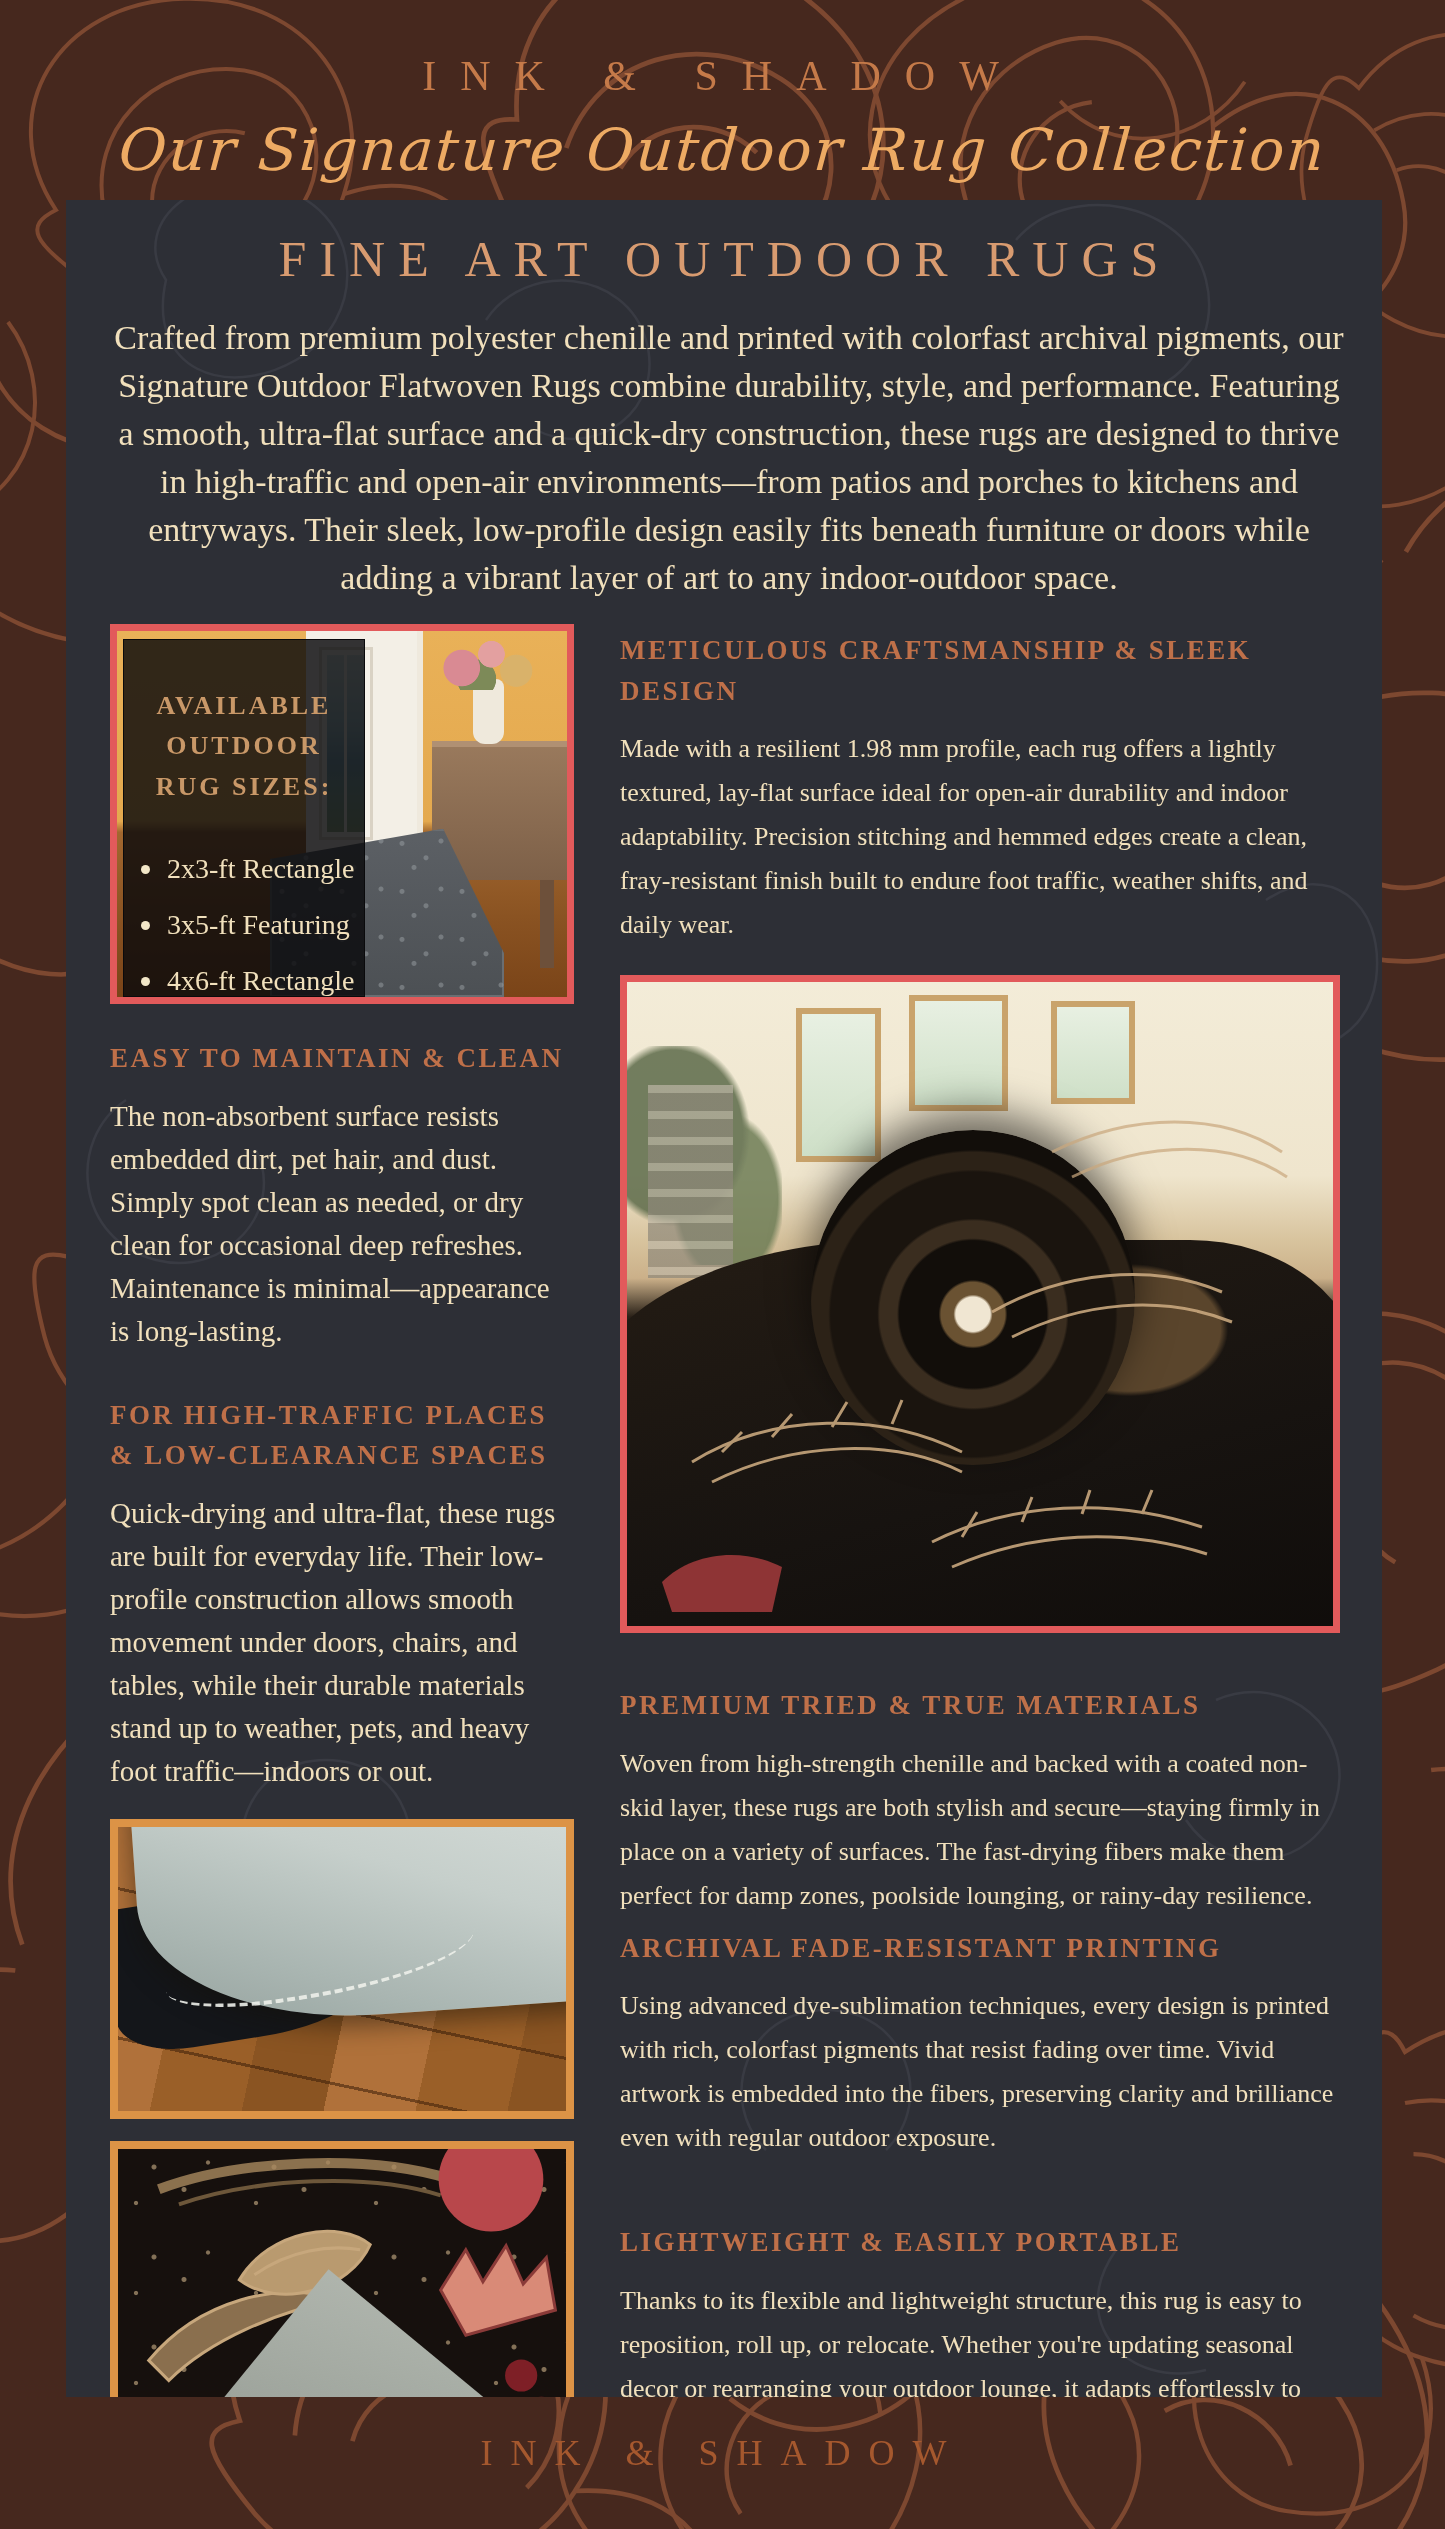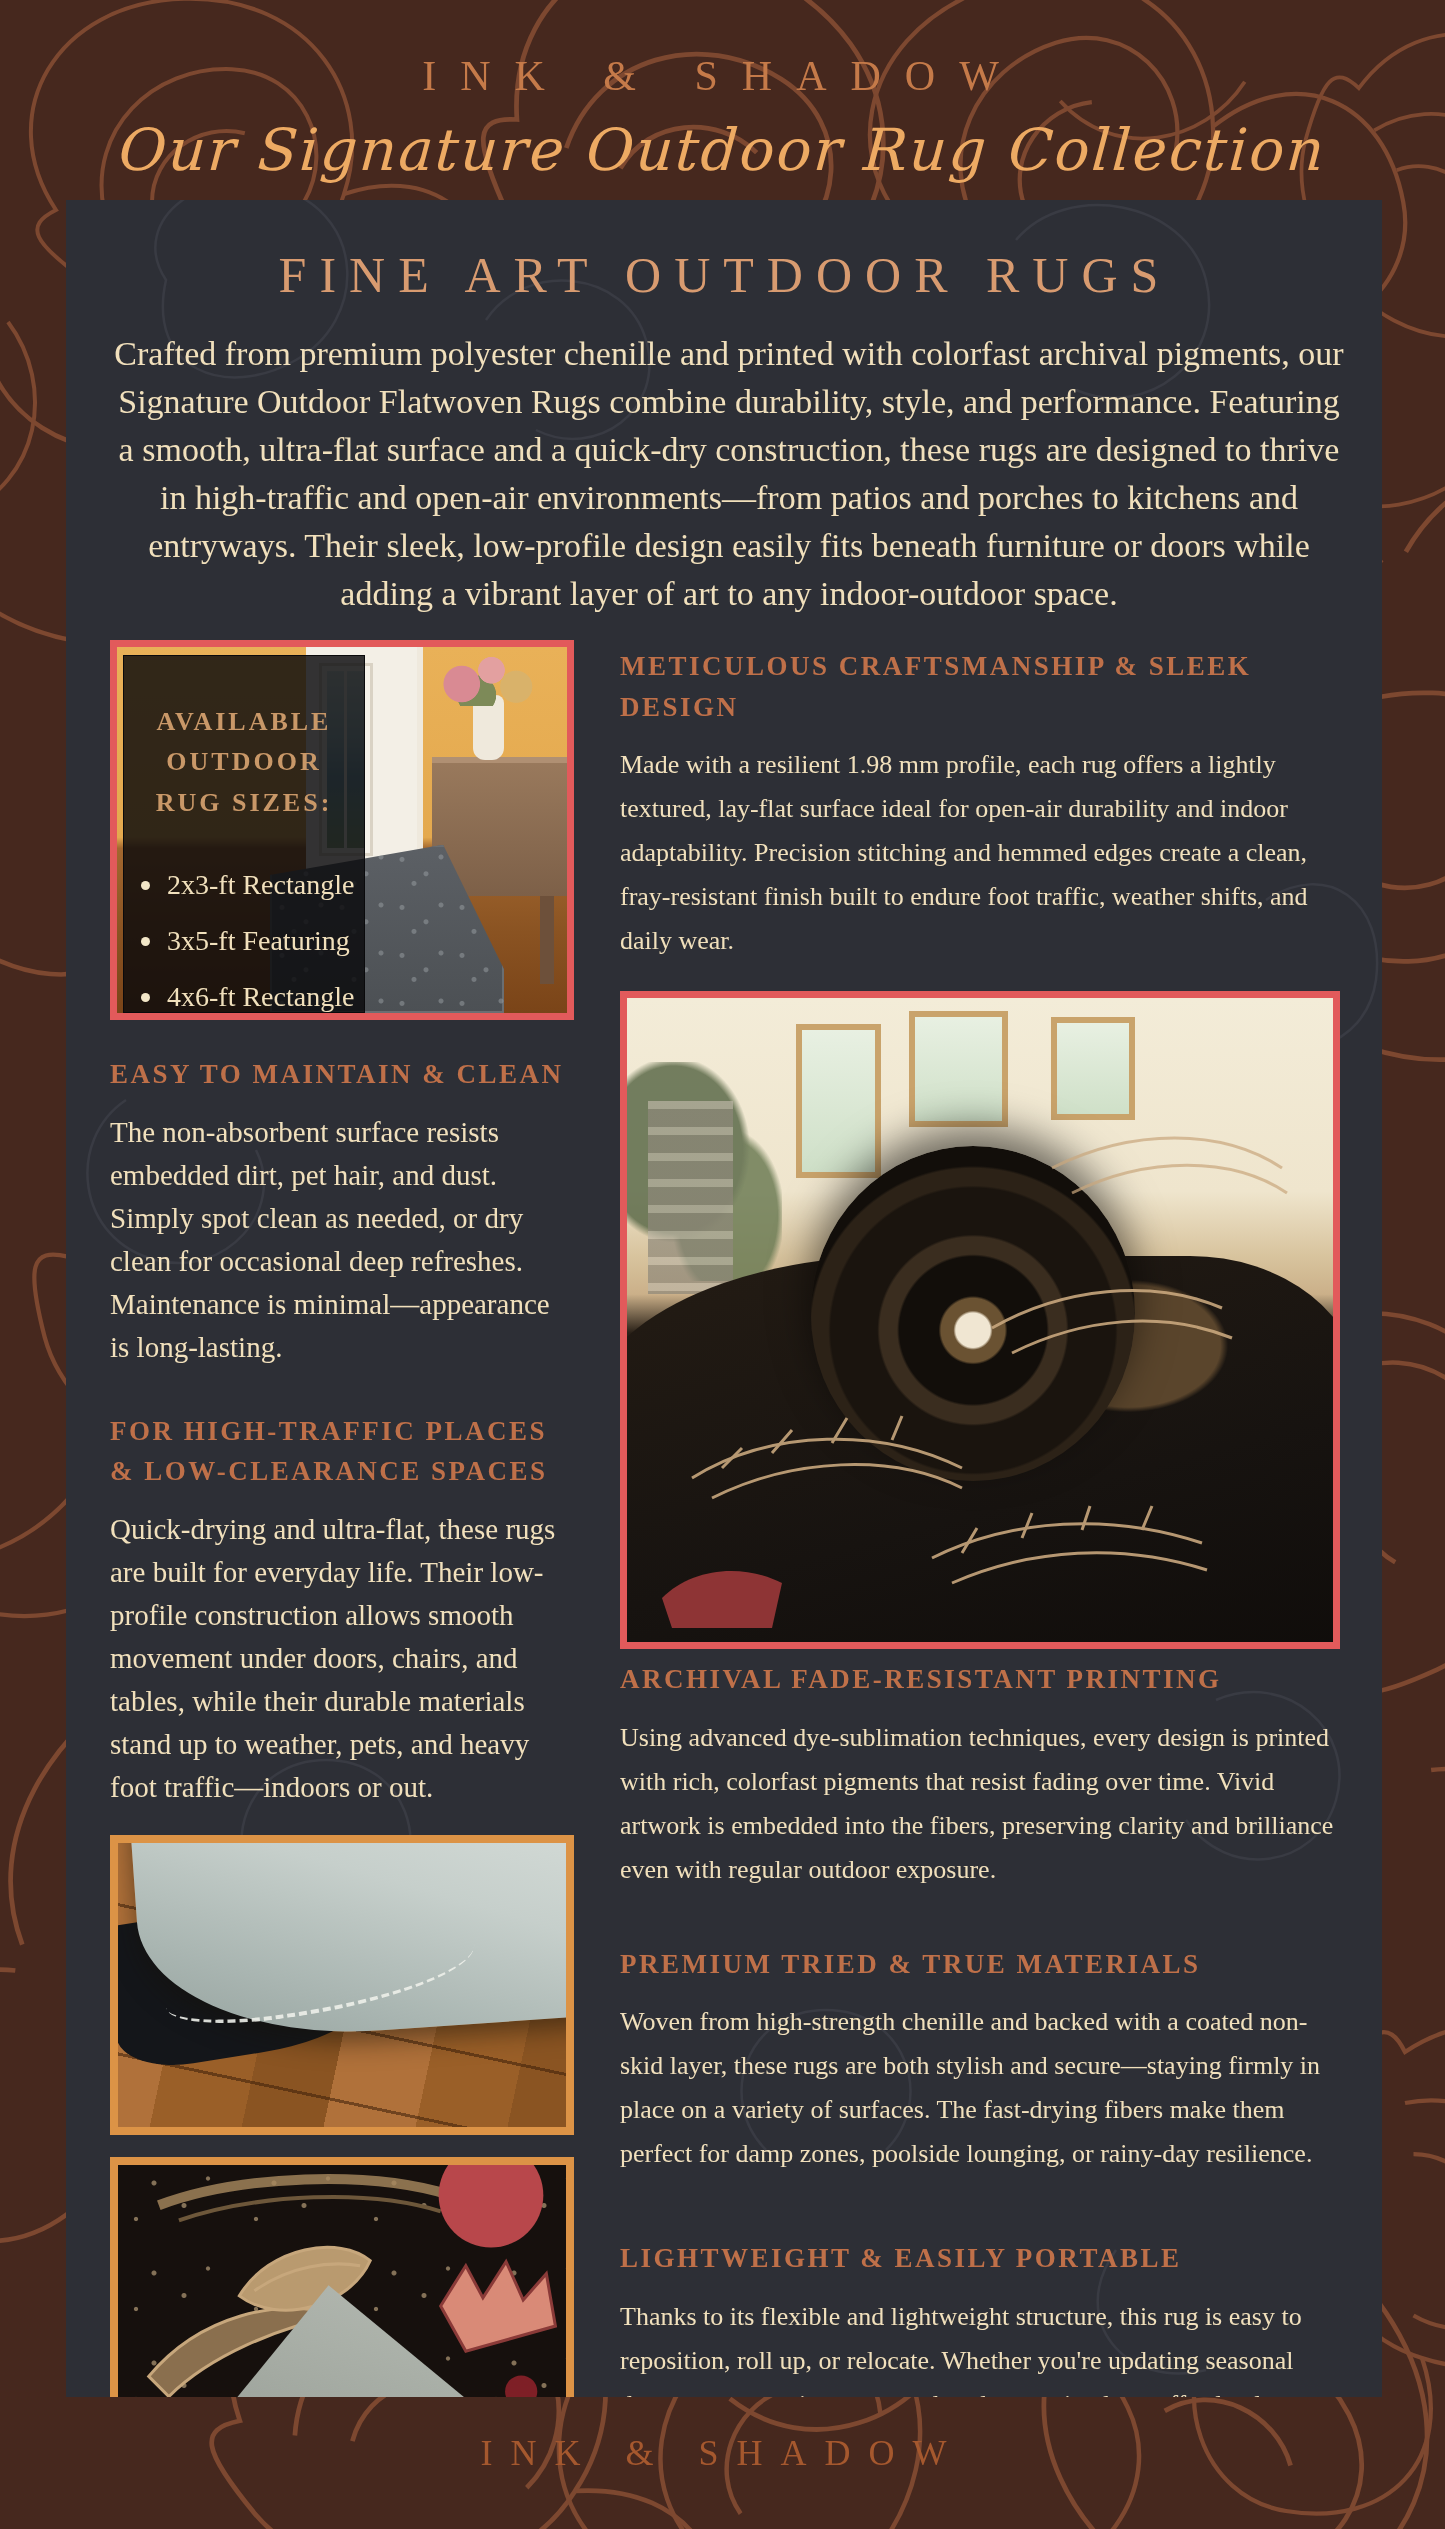--- a/index.html
+++ b/index.html
@@ -28,21 +28,21 @@
     margin-top:16px;font-size:58px;font-style:italic;color:var(--script-gold,#edaa63);
     letter-spacing:2px;font-family:"DejaVu Serif", serif;transform:skewX(-4deg);
   }
   
   .card{
     position:absolute;left:66px;top:200px;width:1316px;height:2197px;
     background:var(--card-bg,#2d2f36);z-index:2;padding:22px 42px 0 44px;overflow:hidden;
   }
   .card-pattern{position:absolute;left:0;top:0;pointer-events:none;}
   .page-title{
-    position:relative;text-align:center;margin-top:24px;
+    position:relative;text-align:center;margin-top:8px;
     font-size:50px;font-weight:400;letter-spacing:13px;color:var(--title-copper,#d89b70);
   }
   .intro{
     position:relative;width:1238px;margin:26px auto 12px;
     font-size:34px;line-height:48px;text-align:center;color:var(--cream,#f1e0bc);
   }
   .columns{position:relative;display:flex;gap:46px;margin-top:22px;}
   .col-left{width:464px;flex:0 0 464px;}
   .col-right{flex:1;padding-top:6px;}
   .sec-heading{
@@ -305,30 +305,30 @@
               <path d="M360,330 C430,290 520,280 590,310 M380,355 C450,320 530,312 600,340"></path>
               <path d="M420,170 C500,130 590,130 650,170 M440,195 C515,158 600,158 655,195" opacity="0.8"></path>
               <path d="M300,560 C380,520 480,515 570,545 M320,585 C400,550 490,545 575,572"></path>
               <path d="M330,555 L345,530 M390,540 L400,515 M450,532 L458,508 M510,532 L520,508"></path>
             </g>
             <path d="M30,600 C60,570 110,565 150,585 L140,630 L40,630 Z" fill="#a33b3c" opacity="0.85"></path>
           </svg>
         </div>
       </div>
 
+      <section style="margin-top:52px;">
+        <h2 class="sec-heading">PREMIUM TRIED &amp; TRUE MATERIALS</h2>
+        <p class="sec-body">Woven from high-strength chenille and backed with a coated non-skid layer, these rugs are both stylish and secure—staying firmly in place on a variety of surfaces. The fast-drying fibers make them perfect for damp zones, poolside lounging, or rainy-day resilience.</p>
+      </section>
+
       <section style="margin-top:10px;">
         <h2 class="sec-heading">ARCHIVAL FADE-RESISTANT PRINTING</h2>
         <p class="sec-body">Using advanced dye-sublimation techniques, every design is printed with rich, colorfast pigments that resist fading over time. Vivid artwork is embedded into the fibers, preserving clarity and brilliance even with regular outdoor exposure.</p>
       </section>
 
-      <section style="margin-top:52px;">
-        <h2 class="sec-heading">PREMIUM TRIED &amp; TRUE MATERIALS</h2>
-        <p class="sec-body">Woven from high-strength chenille and backed with a coated non-skid layer, these rugs are both stylish and secure—staying firmly in place on a variety of surfaces. The fast-drying fibers make them perfect for damp zones, poolside lounging, or rainy-day resilience.</p>
-      </section>
-
       <section style="margin-top:62px;">
         <h2 class="sec-heading">LIGHTWEIGHT &amp; EASILY PORTABLE</h2>
         <p class="sec-body">Thanks to its flexible and lightweight structure, this rug is easy to reposition, roll up, or relocate. Whether you're updating seasonal decor or rearranging your outdoor lounge, it adapts effortlessly to your space and style.</p>
       </section>
 
     </div>
   </div>
 </main>
 
 <footer class="footer-brand">INK  &amp;  SHADOW</footer>

